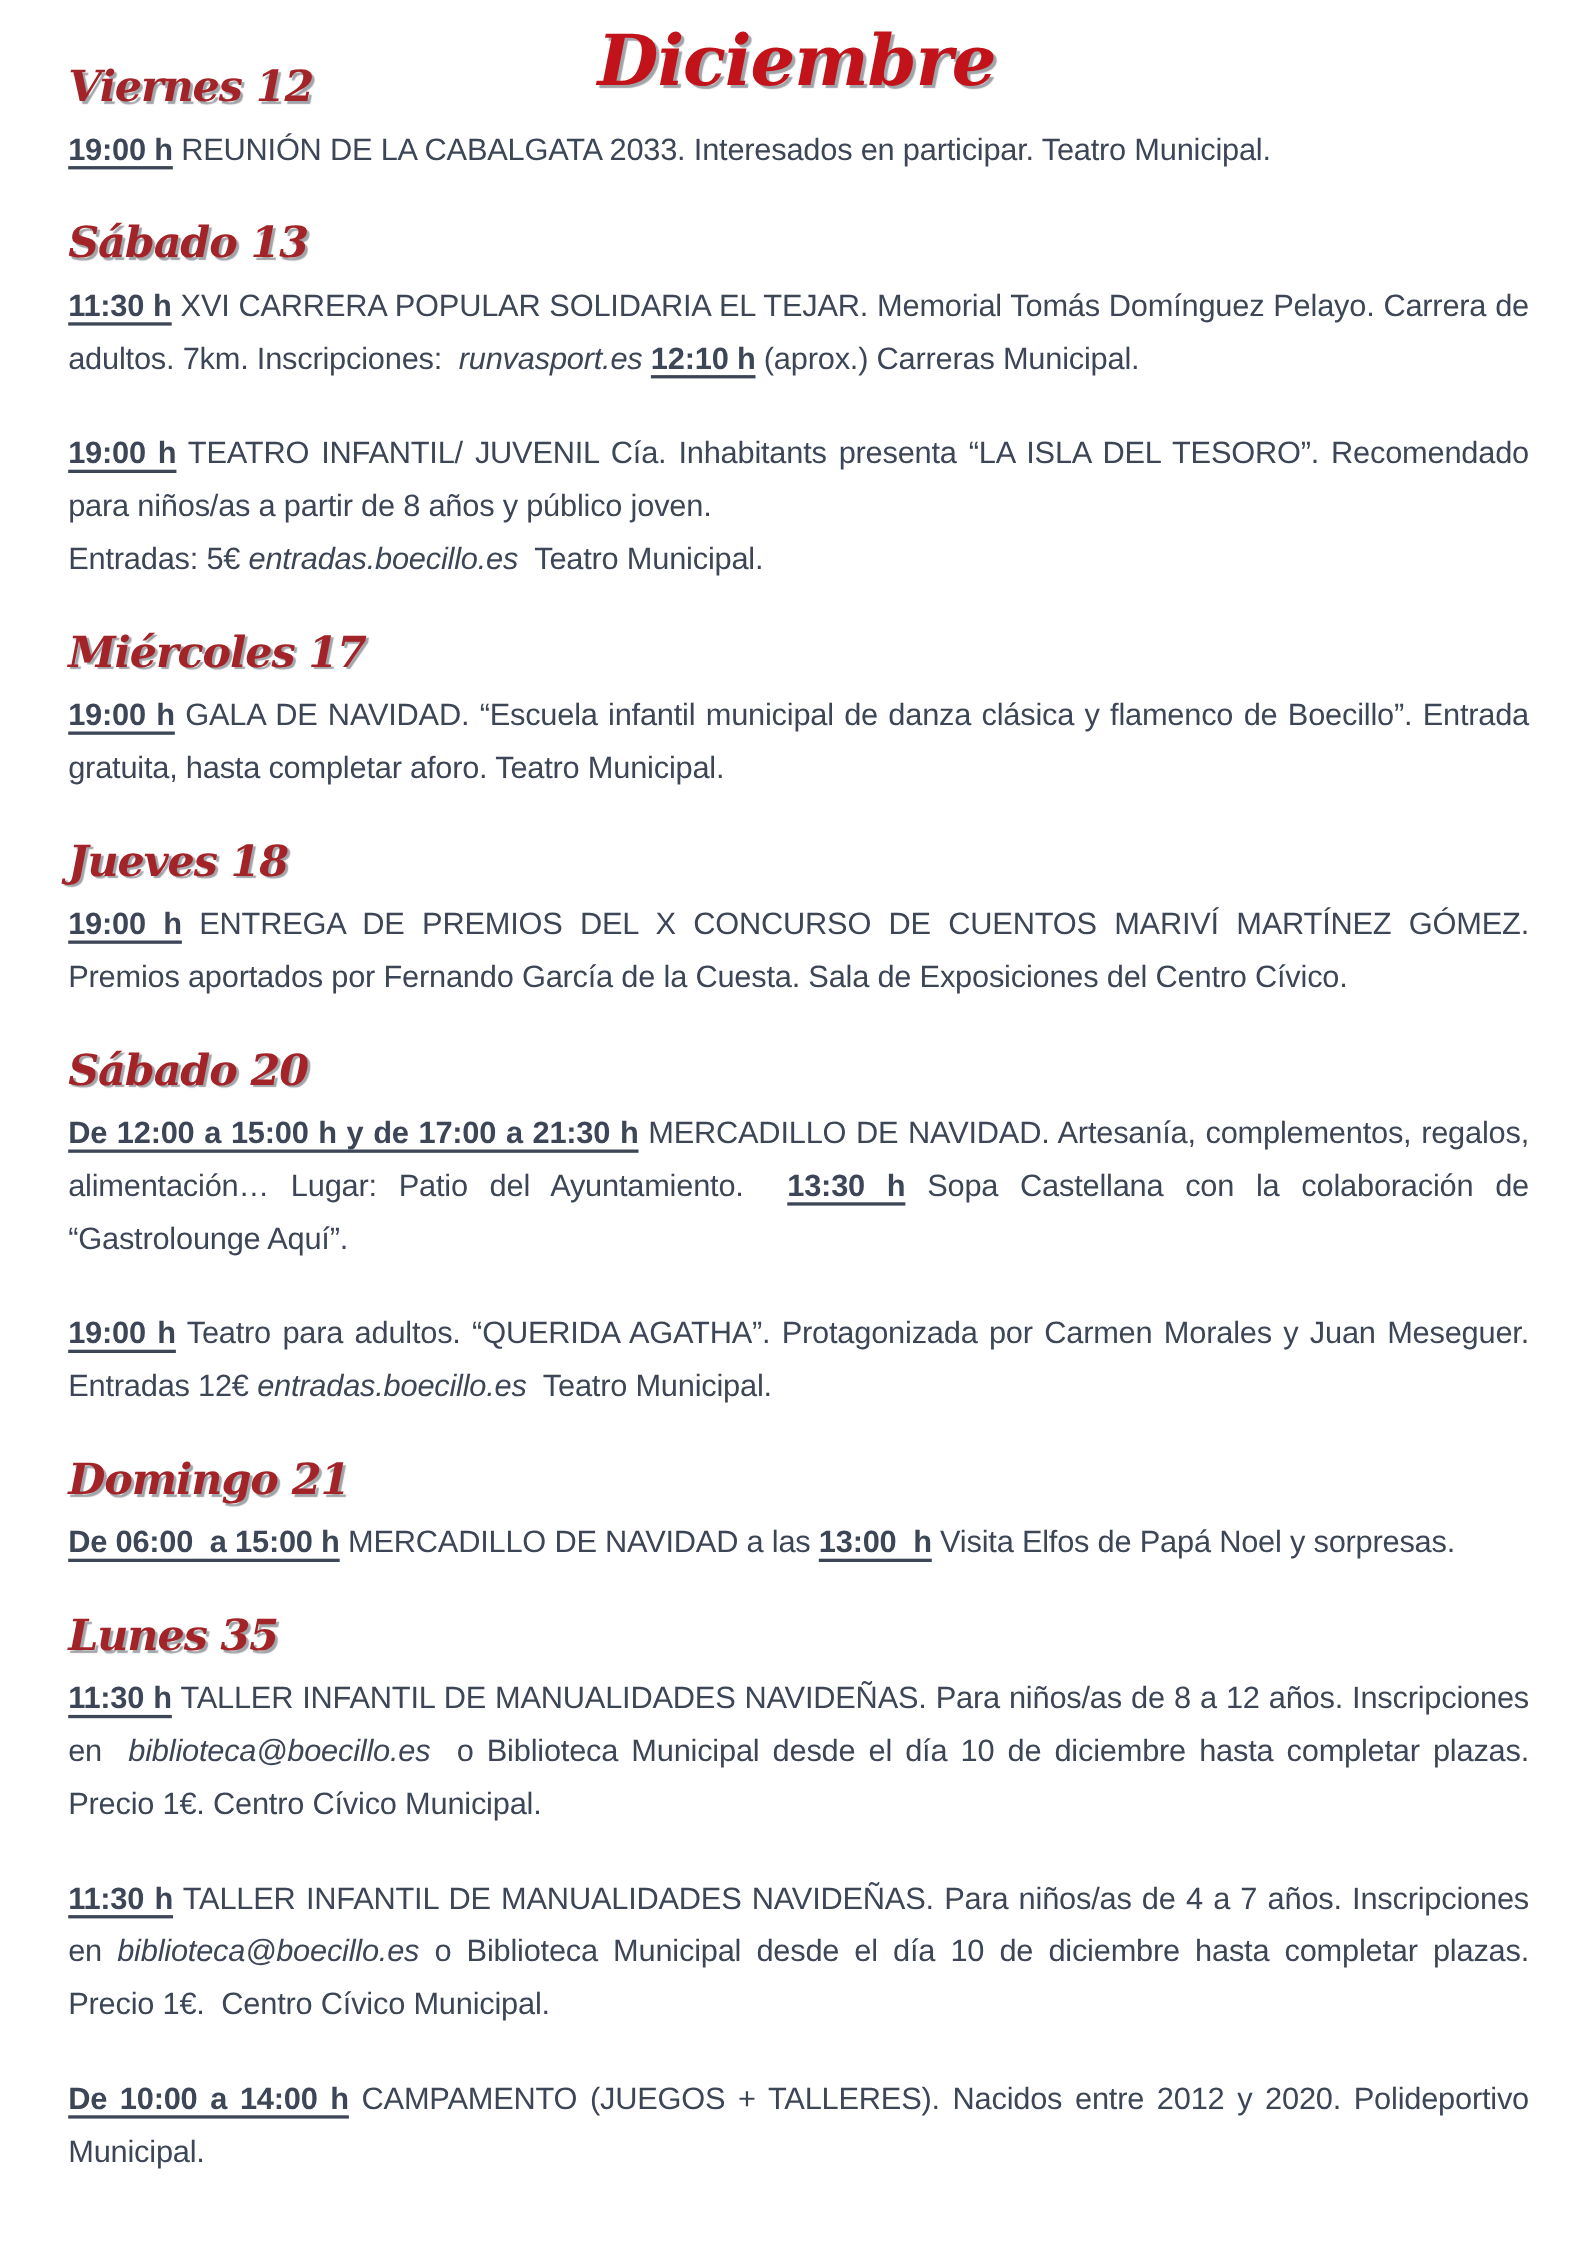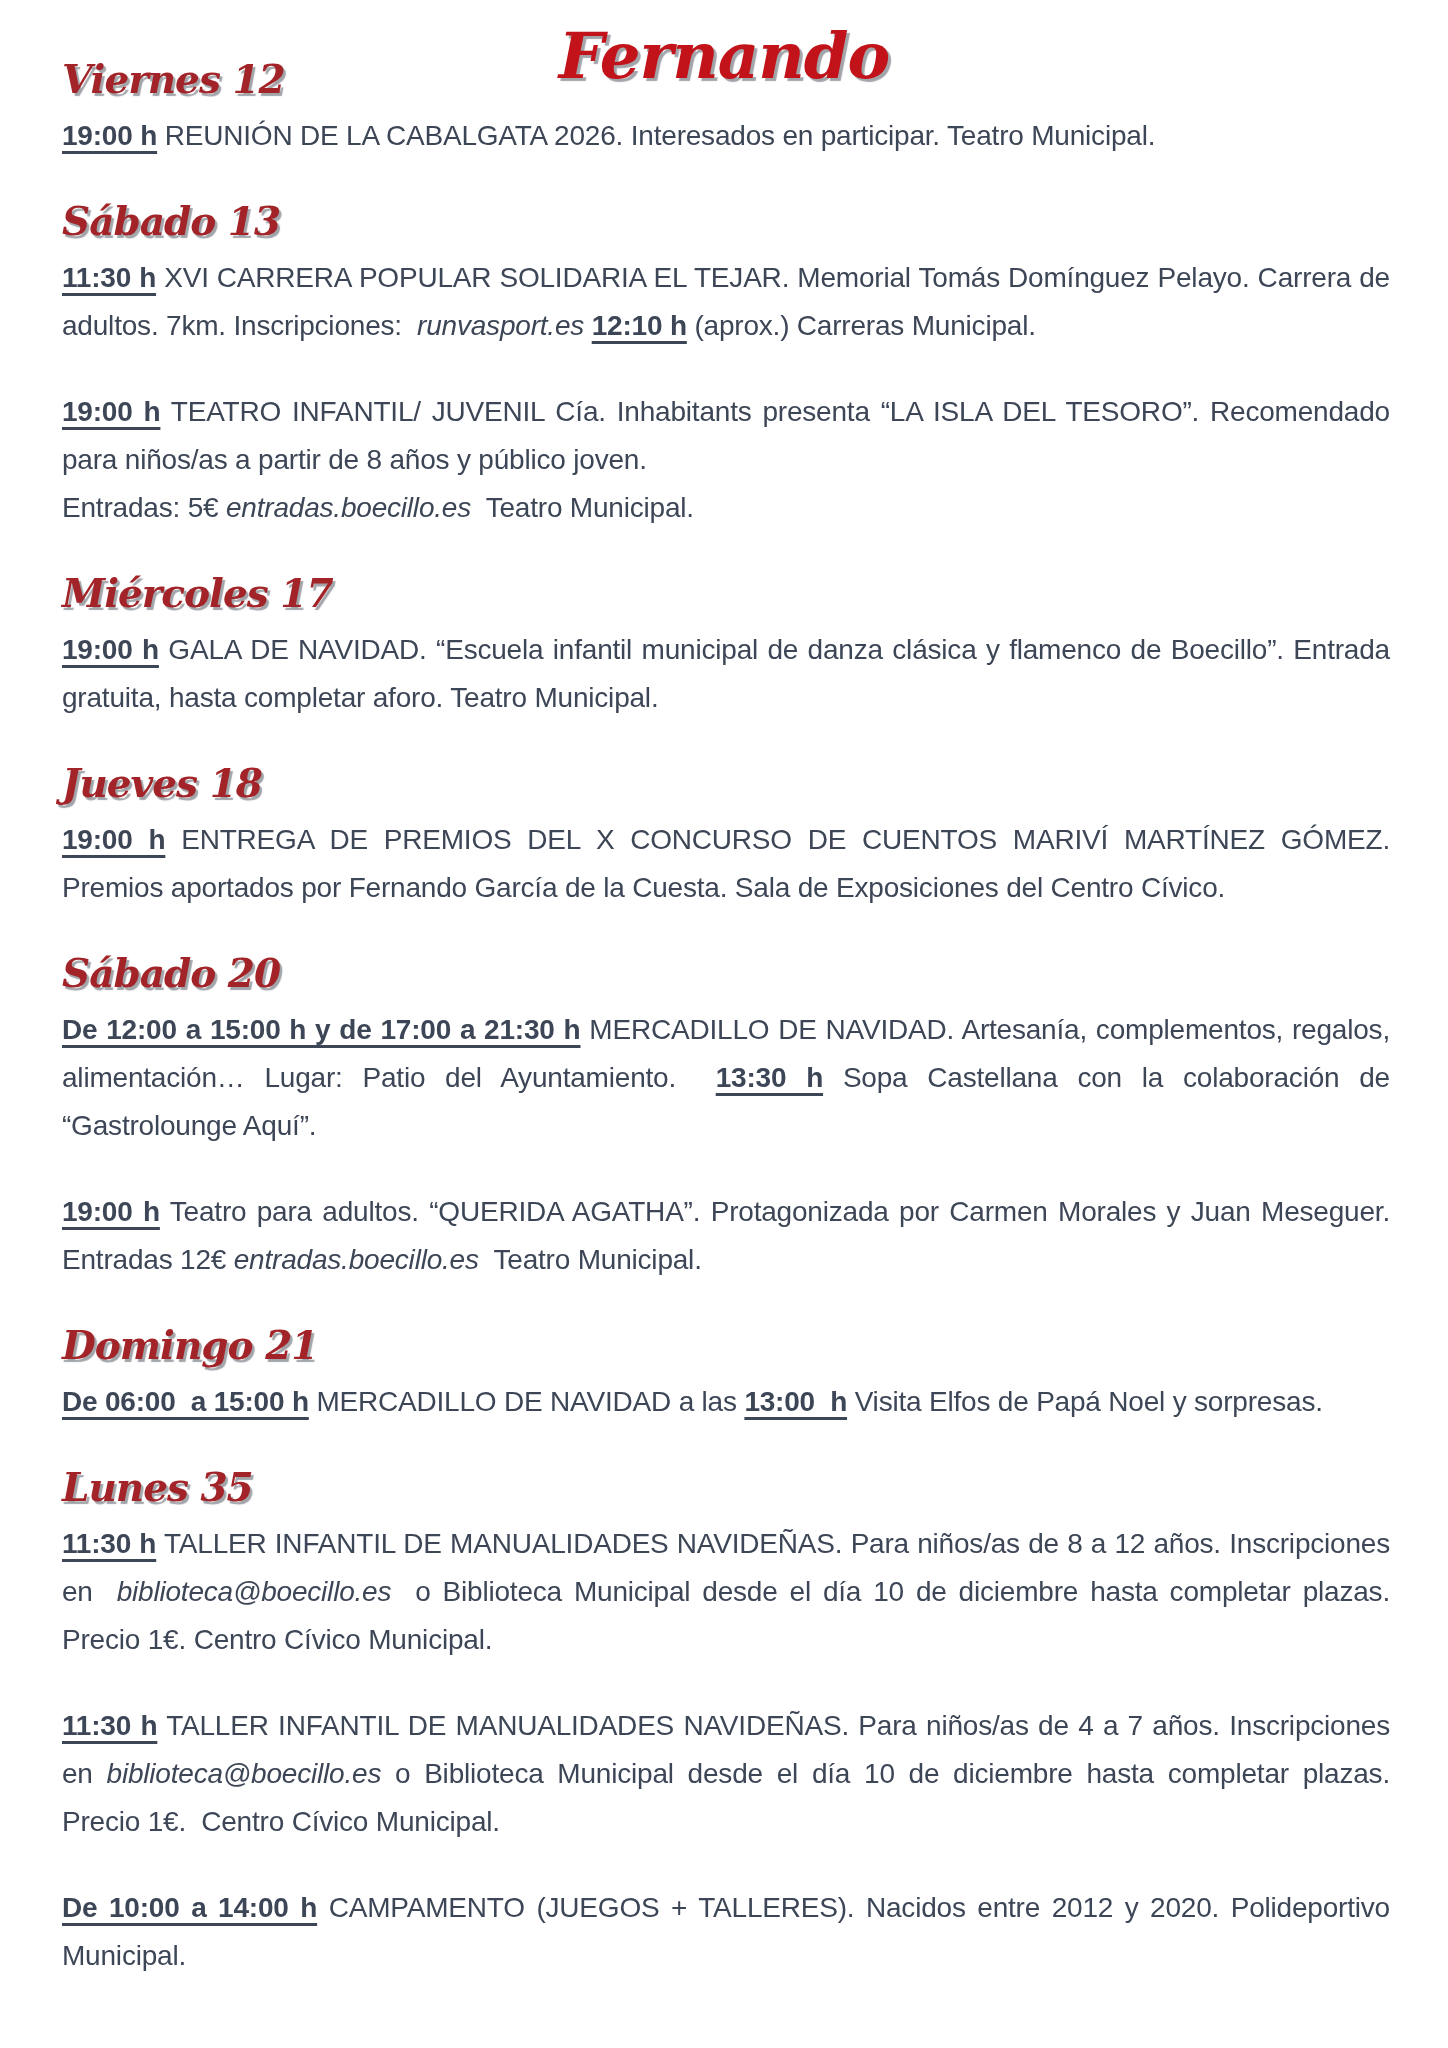--- a/index.html
+++ b/index.html
@@ -60,24 +60,24 @@
     text-underline-offset: 6px;
     margin-top: 26px;
   }
   .sg-italic { font-style: italic; }
   .sg-plain {}
 </style>
 </head>
 <body>
 
 <div class="page">
-  <h1 class="title">Fernando</h1>
+  <h1 class="title">Diciembre</h1>
   <div class="events">
       <h2 class="day">Viernes 12</h2>
-      <p class="entry"><span class="sg-time">19:00 h</span><span class="sg-plain"> REUNIÓN DE LA CABALGATA 2026. Interesados en participar. Teatro Municipal.</span></p>
+      <p class="entry"><span class="sg-time">19:00 h</span><span class="sg-plain"> REUNIÓN DE LA CABALGATA 2033. Interesados en participar. Teatro Municipal.</span></p>
       <h2 class="day">Sábado 13</h2>
       <p class="entry"><span class="sg-time">11:30 h</span><span class="sg-plain"> XVI CARRERA POPULAR SOLIDARIA EL TEJAR. Memorial Tomás Domínguez Pelayo. Carrera de adultos. 7km. Inscripciones:  </span><span class="sg-italic">runvasport.es</span><span class="sg-plain"> </span><span class="sg-time">12:10 h</span><span class="sg-plain"> (aprox.) Carreras Municipal.</span></p>
       <p class="entry"><span class="sg-time">19:00 h</span><span class="sg-plain"> TEATRO INFANTIL/ JUVENIL Cía. Inhabitants presenta “LA ISLA DEL TESORO”. Recomendado para niños/as a partir de 8 años y público joven.
 Entradas: 5€ </span><span class="sg-italic">entradas.boecillo.es</span><span class="sg-plain">  Teatro Municipal.</span></p>
       <h2 class="day">Miércoles 17</h2>
       <p class="entry"><span class="sg-time">19:00 h</span><span class="sg-plain"> GALA DE NAVIDAD. “Escuela infantil municipal de danza clásica y flamenco de Boecillo”. Entrada gratuita, hasta completar aforo. Teatro Municipal.</span></p>
       <h2 class="day">Jueves 18</h2>
       <p class="entry"><span class="sg-time">19:00 h</span><span class="sg-plain"> ENTREGA DE PREMIOS DEL X CONCURSO DE CUENTOS MARIVÍ MARTÍNEZ GÓMEZ. Premios aportados por Fernando García de la Cuesta. Sala de Exposiciones del Centro Cívico.</span></p>
       <h2 class="day">Sábado 20</h2>
       <p class="entry"><span class="sg-time">De 12:00 a 15:00 h y de 17:00 a 21:30 h</span><span class="sg-plain"> MERCADILLO DE NAVIDAD. Artesanía, complementos, regalos, alimentación… Lugar: Patio del Ayuntamiento.  </span><span class="sg-time">13:30 h</span><span class="sg-plain"> Sopa Castellana con la colaboración de “Gastrolounge Aquí”.</span></p>

